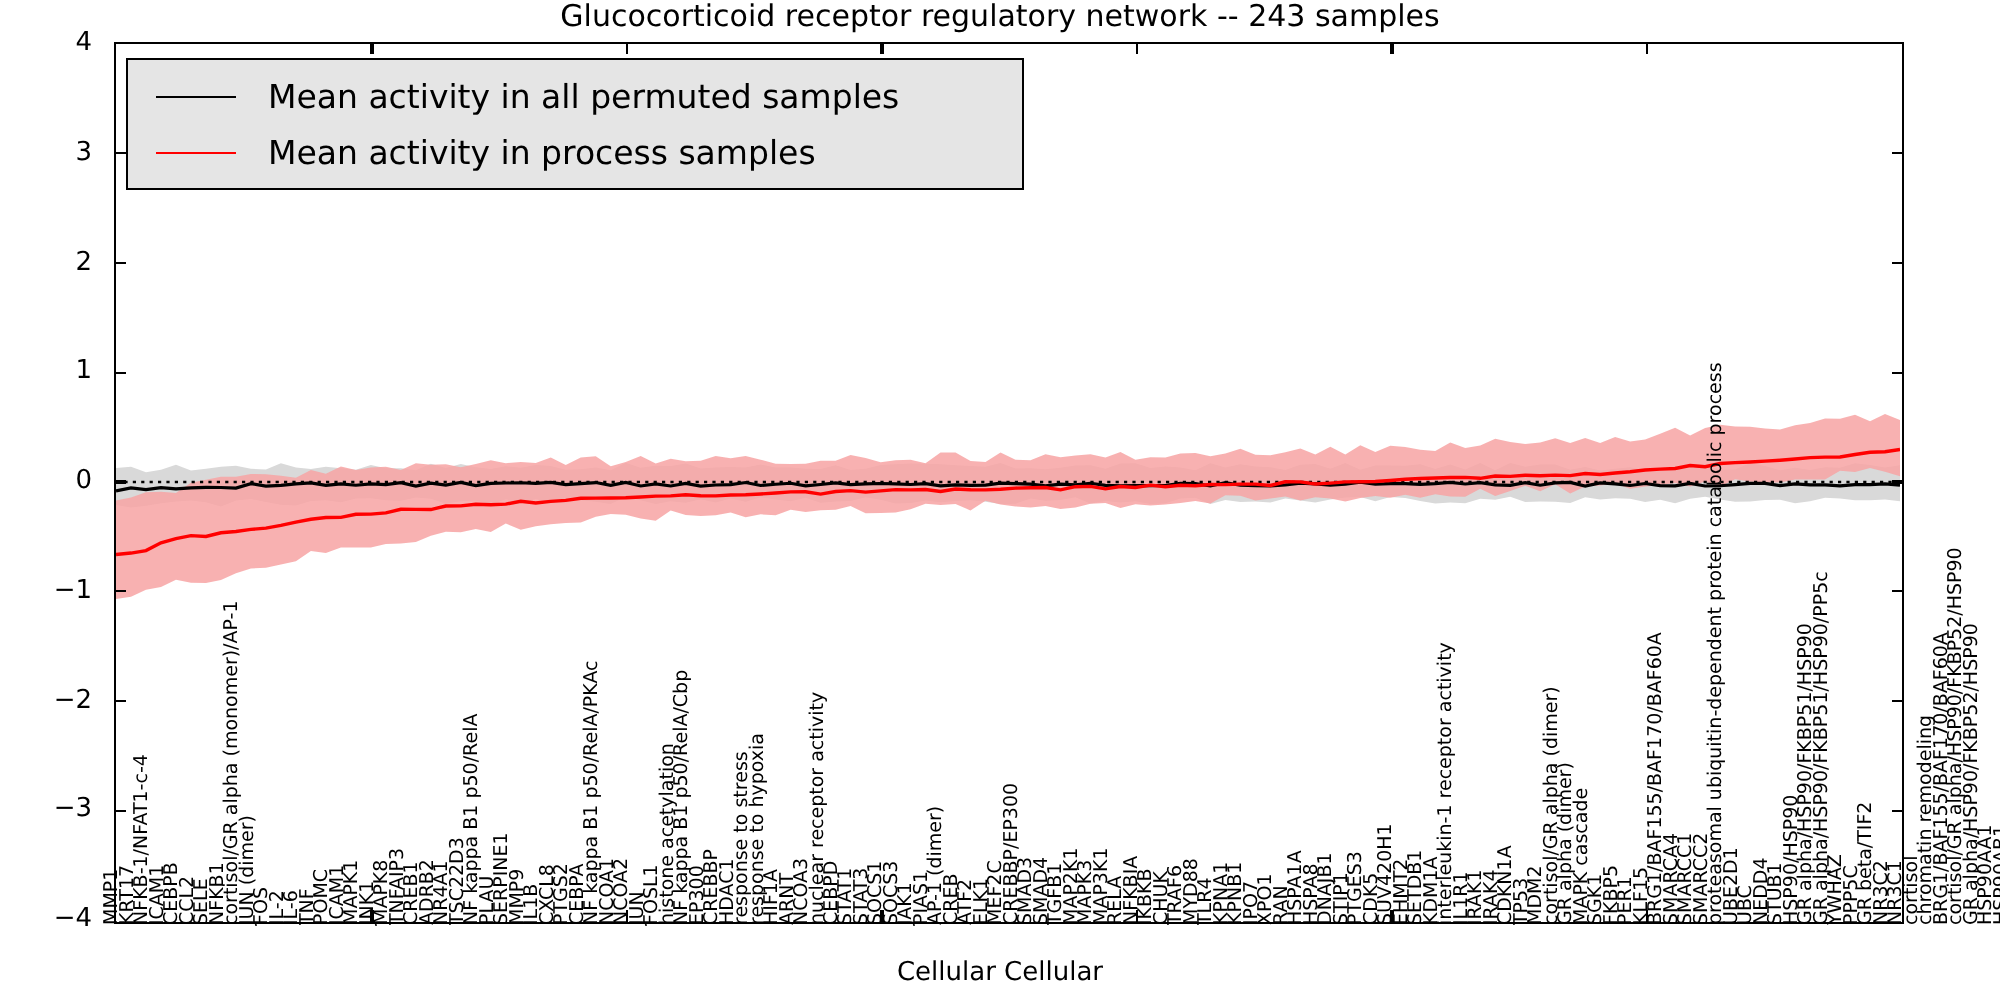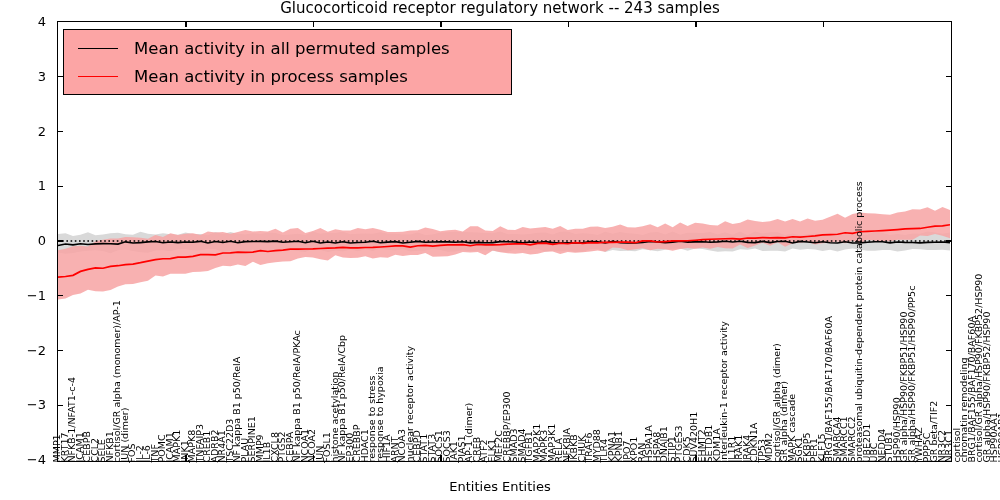--- a/index.html
+++ b/index.html
@@ -27,41 +27,41 @@
   .xtickmark{position:absolute;top:21px;width:1.4px;height:6px;background:#000;}
   .xtickmark.b{top:455px;}
 
   
   #svgwrap{position:absolute;left:58px;top:22px;width:892px;height:438px;
            overflow:hidden;}
   svg{display:block;}
 
   
   #legend{position:absolute;left:63px;top:29px;width:449px;height:66px;
-          border:1.4px solid #000;background:#fca5a5;box-sizing:border-box;
+          border:1.4px solid #000;background:#e5e5e5;box-sizing:border-box;
           padding:4px 0 0 0;}
   .legrow{display:flex;align-items:center;height:28px;}
   .legline{width:40px;height:0;border-top:1.6px solid #000;margin:0 16px 0 14px;}
   .legline.red{border-top-color:#ff0000;}
   .legtxt{font-size:16.5px;color:#000;white-space:nowrap;}
 
   
   #xlabels{position:absolute;left:58px;top:462px;width:892px;height:0;}
   .xlab{position:absolute;bottom:0;transform-origin:0 100%;
         transform:rotate(-90deg);white-space:nowrap;font-size:9.5px;
         line-height:9.5px;color:#000;}
 </style>
 </head>
 <body>
 
 <div id="root">
 
   <div id="title">Glucocorticoid receptor regulatory network -- 243 samples</div>
 
-  <div id="xlabel">Entities Entities</div>
+  <div id="xlabel">Cellular Cellular</div>
 
   <div id="ytickcontainer">
       <div class="ytick" style="left: 0px; top: 15px;">4</div>
       <div class="ytick" style="left: 0px; top: 69.75px;">3</div>
       <div class="ytick" style="left: 0px; top: 124.5px;">2</div>
       <div class="ytick" style="left: 0px; top: 179.25px;">1</div>
       <div class="ytick" style="left: 0px; top: 234px;">0</div>
       <div class="ytick" style="left: 0px; top: 288.75px;">−1</div>
       <div class="ytick" style="left: 0px; top: 343.5px;">−2</div>
       <div class="ytick" style="left: 0px; top: 398.25px;">−3</div>

